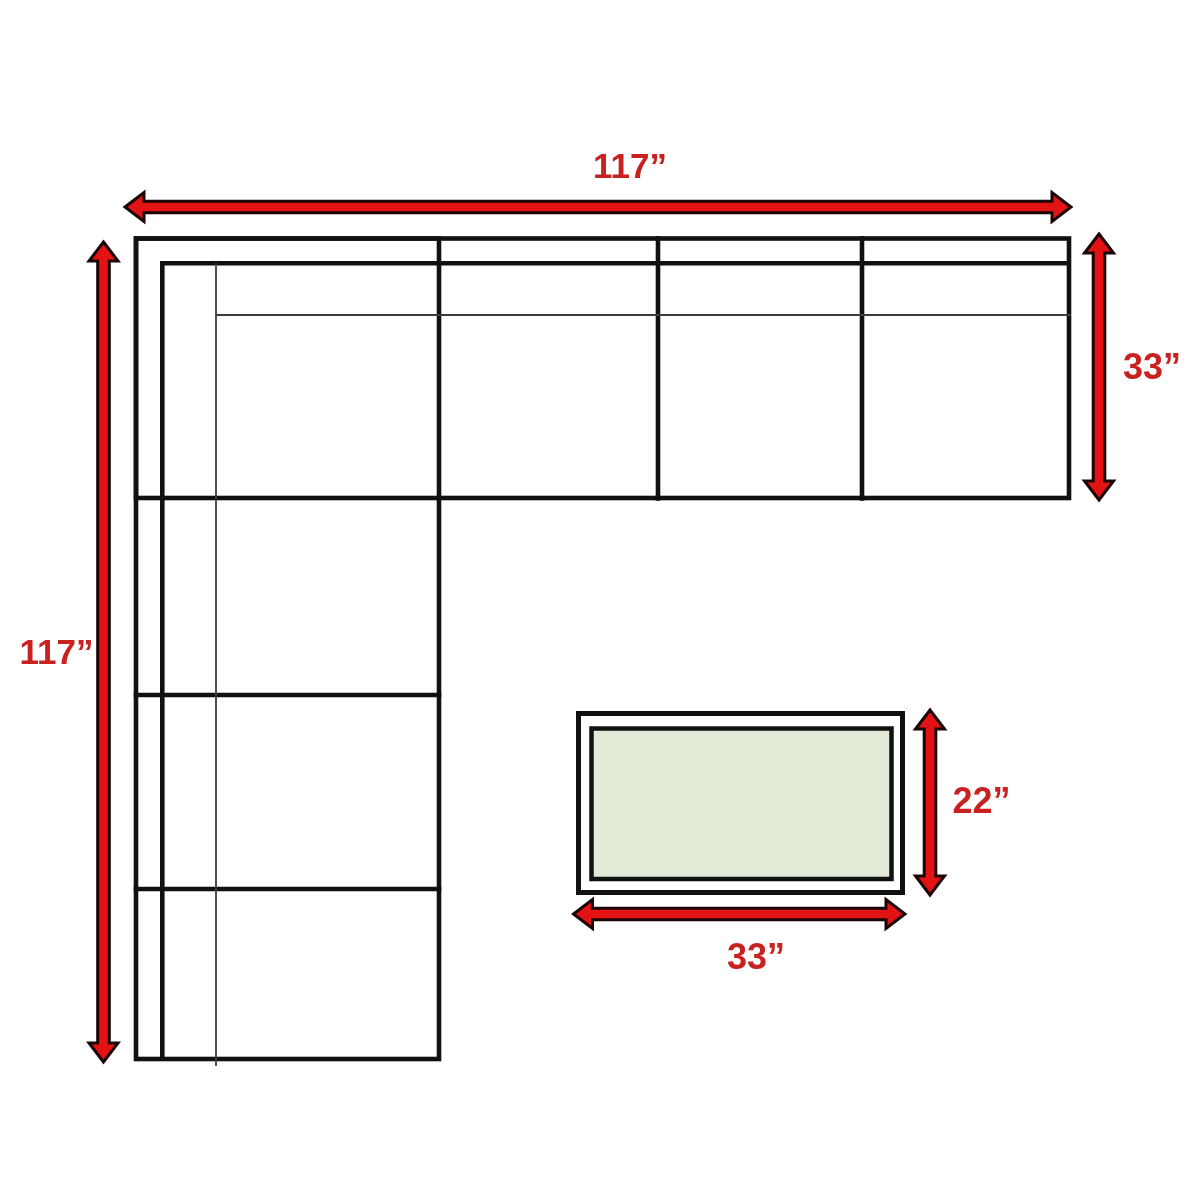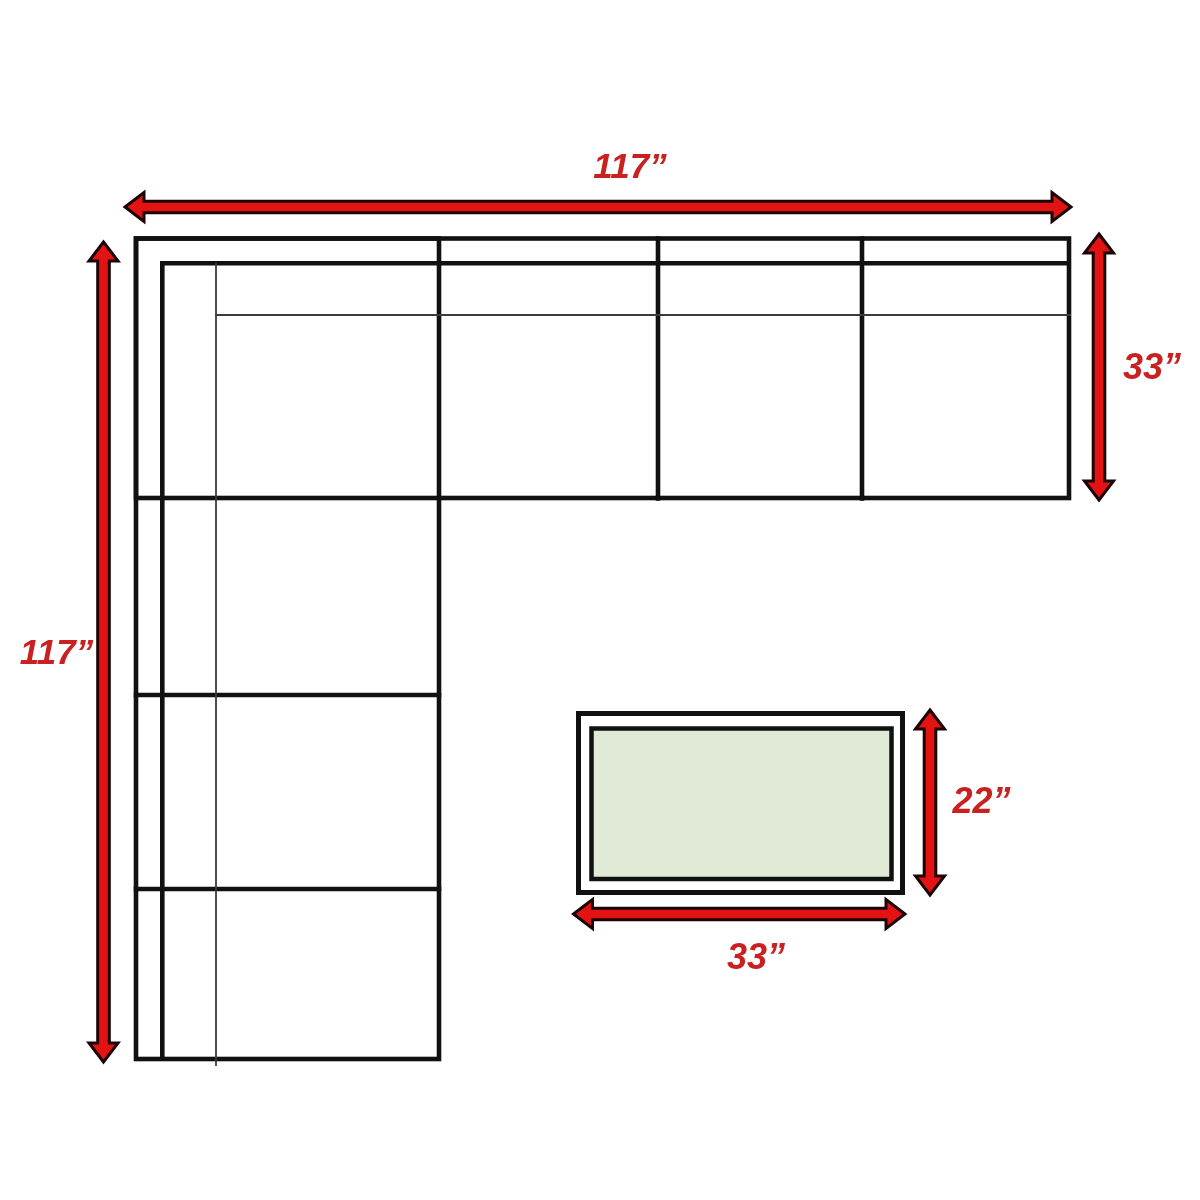--- a/index.html
+++ b/index.html
@@ -1,16 +1,16 @@
 <!DOCTYPE html>
 <html><head>
 <meta charset="utf-8">
 <style>
   html,body{margin:0;padding:0;background:#ffffff;}
-  .wrap{width:1200px;height:1200px;position:relative;background:#0ea5e9;overflow:hidden;font-style:italic;}
+  .wrap{width:1200px;height:1200px;position:relative;background:#0ea5e9;overflow:hidden;}
   text{font-family:"Liberation Sans",sans-serif;font-weight:bold;fill:#c92020;}
 </style>
 </head>
 <body>
 
 <div class="wrap">
 <svg width="1200" height="1200" viewBox="0 0 1200 1200" xmlns="http://www.w3.org/2000/svg">
 
   <rect x="0" y="0" width="1200" height="1200" fill="#ffffff"></rect>
 

